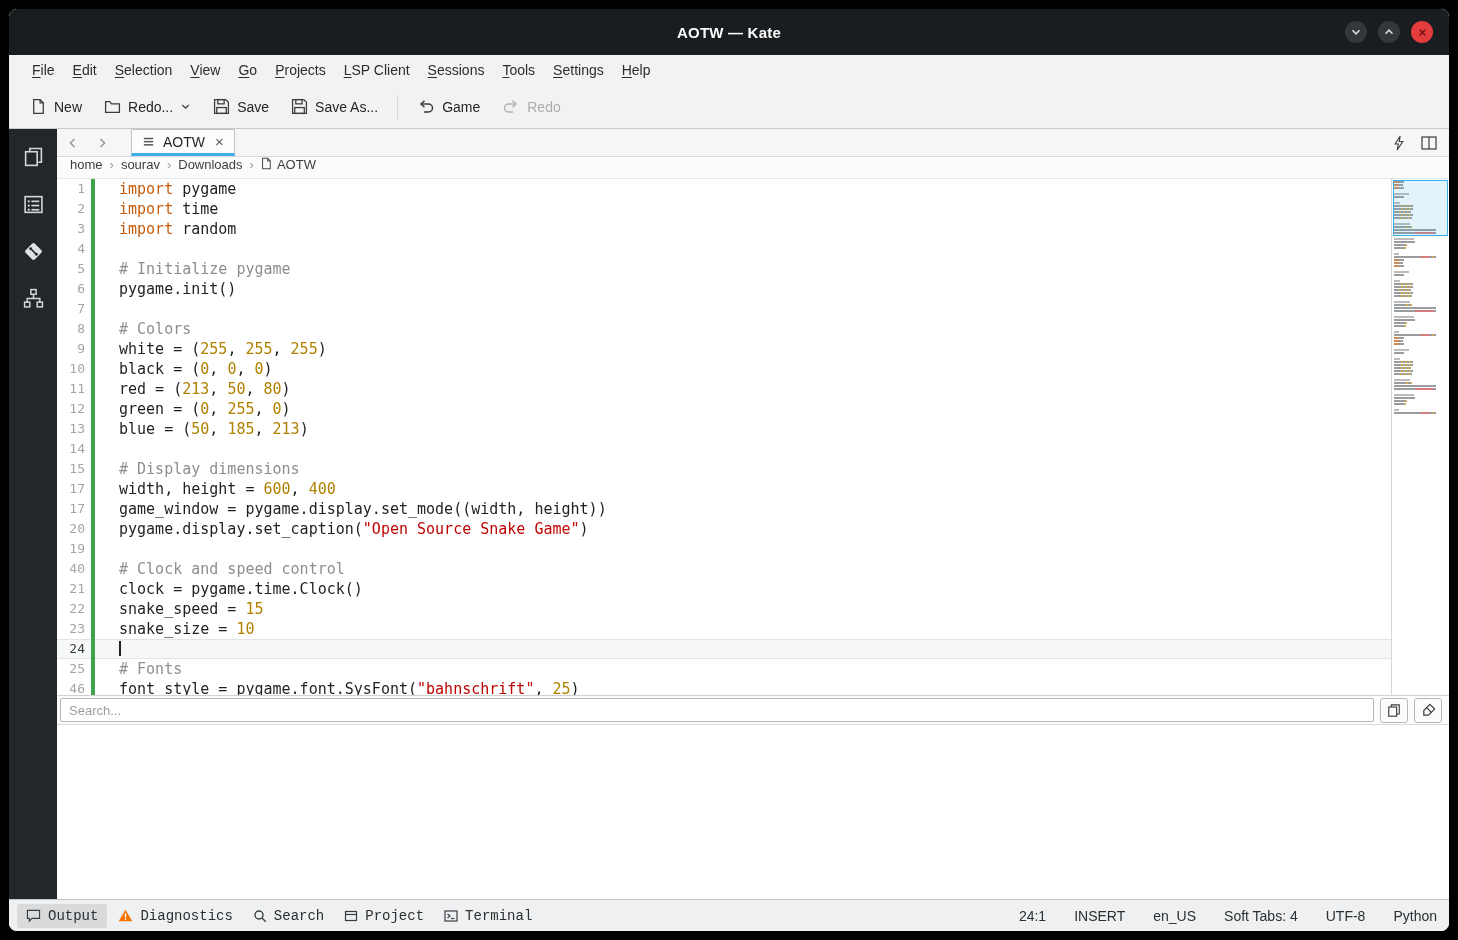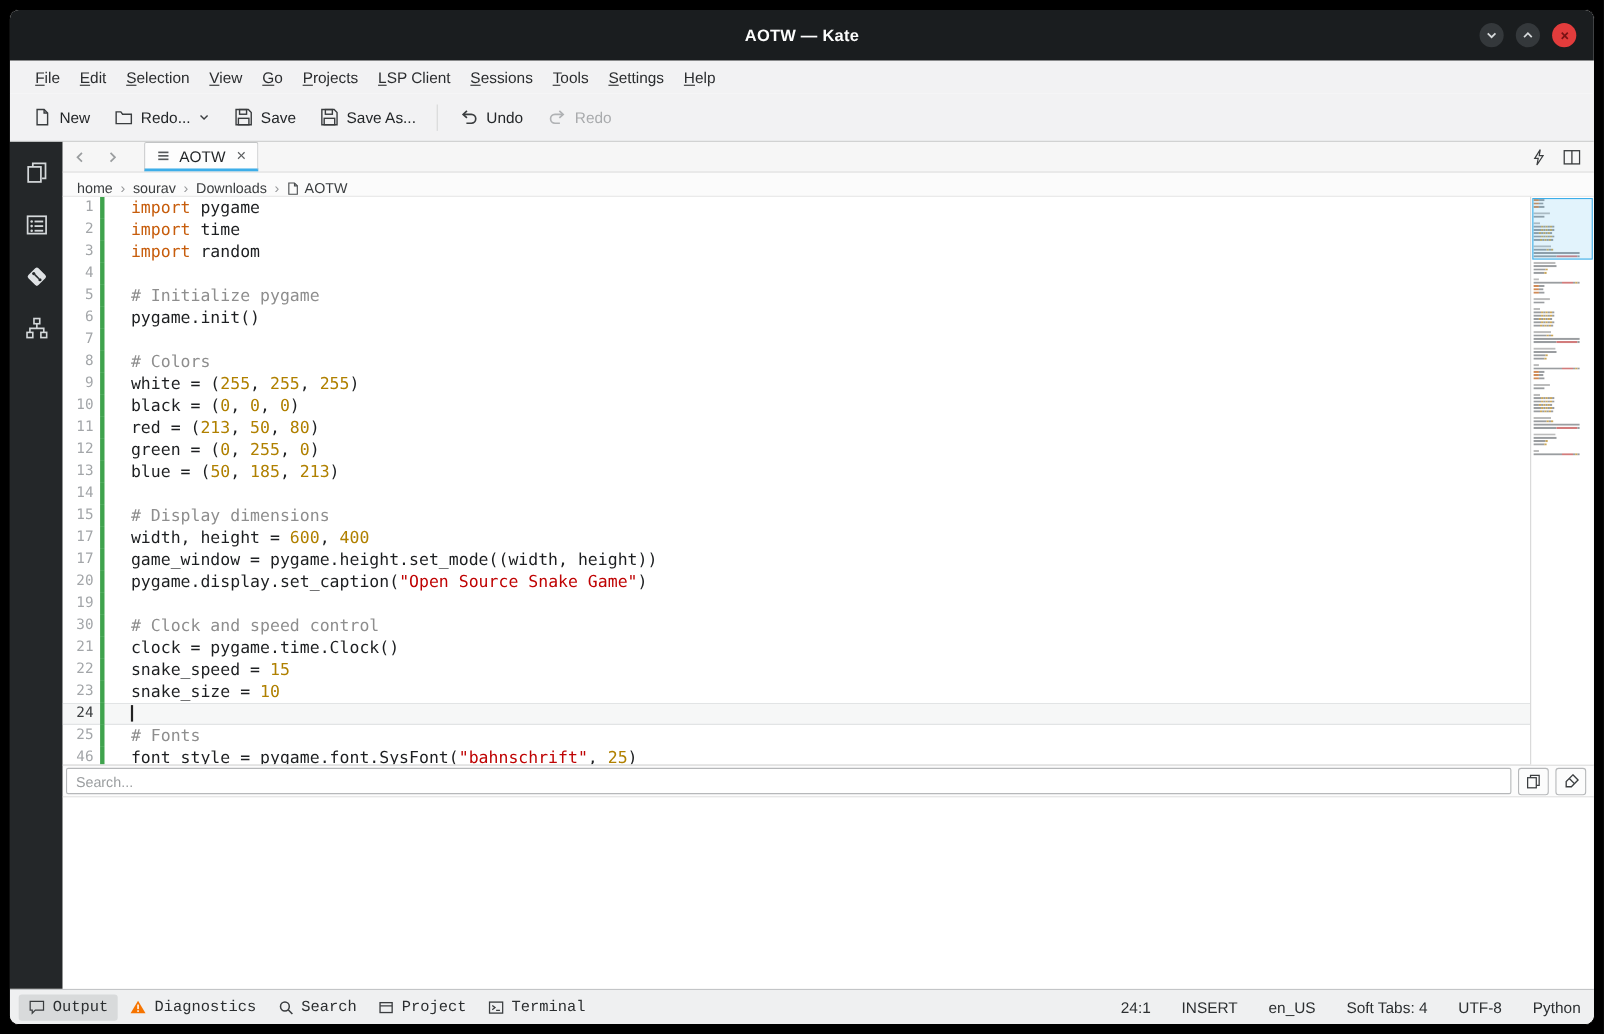--- a/index.html
+++ b/index.html
@@ -44,21 +44,21 @@
   .nav-btn { width: 26px; height: 26px; display: flex; align-items: center; justify-content: center; margin-left: 3px; }
   .tab { height: 27px; display: flex; align-items: center; gap: 8px; padding: 0 10px; margin-left: 16px;
          background: #fdfdfd; border: 1px solid #c2c4c5; border-bottom: 3px solid var(--accent);
          border-radius: 2px 2px 0 0; font-size: 14px; color: #1f2224; }
   .tab-close { color: #5a5d5f; font-size: 15px; margin-left: 2px; line-height: 1; }
   .tabbar-spacer { flex: 1; }
   .tabbar-right { display: flex; align-items: center; gap: 16px; margin-right: 12px; }
 
   
   .breadcrumb { height: 22px; flex: none; background: #fbfbfb; border-bottom: 1px solid #e6e6e6;
-                display: flex; align-items: flex-end; padding-left: 8px; font-size: 13px; color: #3a3d3f; }
+                display: flex; align-items: flex-start; padding-left: 8px; font-size: 13px; color: #3a3d3f; }
   .bc-item { padding: 0 5px; }
   .bc-sep { color: #97999b; padding: 0 2px; }
   .bc-icon { display: flex; align-items: center; margin-left: 4px; }
 
   
   .editor-wrap { height: 516px; flex: none; display: flex; min-width: 0; }
   .editor { flex: 1; overflow: hidden; background: #fff;
             font-family: "DejaVu Sans Mono", monospace; font-size: 15px; }
   .line { display: flex; height: 20px; line-height: 20px; white-space: pre; }
   .line.current { background: #f6f7f7; box-shadow: inset 0 1px 0 #e2e4e5, inset 0 -1px 0 #e2e4e5; }
@@ -177,21 +177,21 @@
           <rect x="3.5" y="9" width="9" height="5.5" fill="none" stroke="#3a3d3f" stroke-width="1.2"></rect>
         </svg>
       <span>Save As...</span>
     </div>
     <div class="tool-sep"></div>
     <div class="tool-btn">
       <svg width="18" height="16" viewBox="0 0 18 16">
           <path d="M4.5 5 H11.5 a4 4 0 0 1 0 8 H7" fill="none" stroke="#3a3d3f" stroke-width="1.5"></path>
           <path d="M7.5 1.8 L4 5 L7.5 8.2" fill="none" stroke="#3a3d3f" stroke-width="1.5"></path>
         </svg>
-      <span>Undo</span>
+      <span>Game</span>
     </div>
     <div class="tool-btn disabled">
       <svg width="18" height="16" viewBox="0 0 18 16">
           <path d="M13.5 5 H6.5 a4 4 0 0 0 0 8 H11" fill="none" stroke="#b0b2b4" stroke-width="1.5"></path>
           <path d="M10.5 1.8 L14 5 L10.5 8.2" fill="none" stroke="#b0b2b4" stroke-width="1.5"></path>
         </svg>
       <span>Redo</span>
     </div>
   </div>
 
@@ -298,24 +298,24 @@
             <div class="line"><span class="ln">7</span><span class="chg"></span><span class="code"></span></div>
             <div class="line"><span class="ln">8</span><span class="chg"></span><span class="code"><span class="tk-com"># Colors</span></span></div>
             <div class="line"><span class="ln">9</span><span class="chg"></span><span class="code"><span class="tk-pl">white = (</span><span class="tk-num">255</span><span class="tk-pl">, </span><span class="tk-num">255</span><span class="tk-pl">, </span><span class="tk-num">255</span><span class="tk-pl">)</span></span></div>
             <div class="line"><span class="ln">10</span><span class="chg"></span><span class="code"><span class="tk-pl">black = (</span><span class="tk-num">0</span><span class="tk-pl">, </span><span class="tk-num">0</span><span class="tk-pl">, </span><span class="tk-num">0</span><span class="tk-pl">)</span></span></div>
             <div class="line"><span class="ln">11</span><span class="chg"></span><span class="code"><span class="tk-pl">red = (</span><span class="tk-num">213</span><span class="tk-pl">, </span><span class="tk-num">50</span><span class="tk-pl">, </span><span class="tk-num">80</span><span class="tk-pl">)</span></span></div>
             <div class="line"><span class="ln">12</span><span class="chg"></span><span class="code"><span class="tk-pl">green = (</span><span class="tk-num">0</span><span class="tk-pl">, </span><span class="tk-num">255</span><span class="tk-pl">, </span><span class="tk-num">0</span><span class="tk-pl">)</span></span></div>
             <div class="line"><span class="ln">13</span><span class="chg"></span><span class="code"><span class="tk-pl">blue = (</span><span class="tk-num">50</span><span class="tk-pl">, </span><span class="tk-num">185</span><span class="tk-pl">, </span><span class="tk-num">213</span><span class="tk-pl">)</span></span></div>
             <div class="line"><span class="ln">14</span><span class="chg"></span><span class="code"></span></div>
             <div class="line"><span class="ln">15</span><span class="chg"></span><span class="code"><span class="tk-com"># Display dimensions</span></span></div>
             <div class="line"><span class="ln">17</span><span class="chg"></span><span class="code"><span class="tk-pl">width, height = </span><span class="tk-num">600</span><span class="tk-pl">, </span><span class="tk-num">400</span></span></div>
-            <div class="line"><span class="ln">17</span><span class="chg"></span><span class="code"><span class="tk-pl">game_window = pygame.height.set_mode((width, height))</span></span></div>
+            <div class="line"><span class="ln">17</span><span class="chg"></span><span class="code"><span class="tk-pl">game_window = pygame.display.set_mode((width, height))</span></span></div>
             <div class="line"><span class="ln">20</span><span class="chg"></span><span class="code"><span class="tk-pl">pygame.display.set_caption(</span><span class="tk-str">"Open Source Snake Game"</span><span class="tk-pl">)</span></span></div>
             <div class="line"><span class="ln">19</span><span class="chg"></span><span class="code"></span></div>
-            <div class="line"><span class="ln">30</span><span class="chg"></span><span class="code"><span class="tk-com"># Clock and speed control</span></span></div>
+            <div class="line"><span class="ln">40</span><span class="chg"></span><span class="code"><span class="tk-com"># Clock and speed control</span></span></div>
             <div class="line"><span class="ln">21</span><span class="chg"></span><span class="code"><span class="tk-pl">clock = pygame.time.Clock()</span></span></div>
             <div class="line"><span class="ln">22</span><span class="chg"></span><span class="code"><span class="tk-pl">snake_speed = </span><span class="tk-num">15</span></span></div>
             <div class="line"><span class="ln">23</span><span class="chg"></span><span class="code"><span class="tk-pl">snake_size = </span><span class="tk-num">10</span></span></div>
             <div class="line current"><span class="ln">24</span><span class="chg"></span><span class="code"><span class="caret"></span></span></div>
             <div class="line"><span class="ln">25</span><span class="chg"></span><span class="code"><span class="tk-com"># Fonts</span></span></div>
             <div class="line"><span class="ln">46</span><span class="chg"></span><span class="code"><span class="tk-pl">font_style = pygame.font.SysFont(</span><span class="tk-str">"bahnschrift"</span><span class="tk-pl">, </span><span class="tk-num">25</span><span class="tk-pl">)</span></span></div>
           </div>
         <div class="minimap">
           <div class="mm-viewport"></div>
           <div id="minimap-lines">

